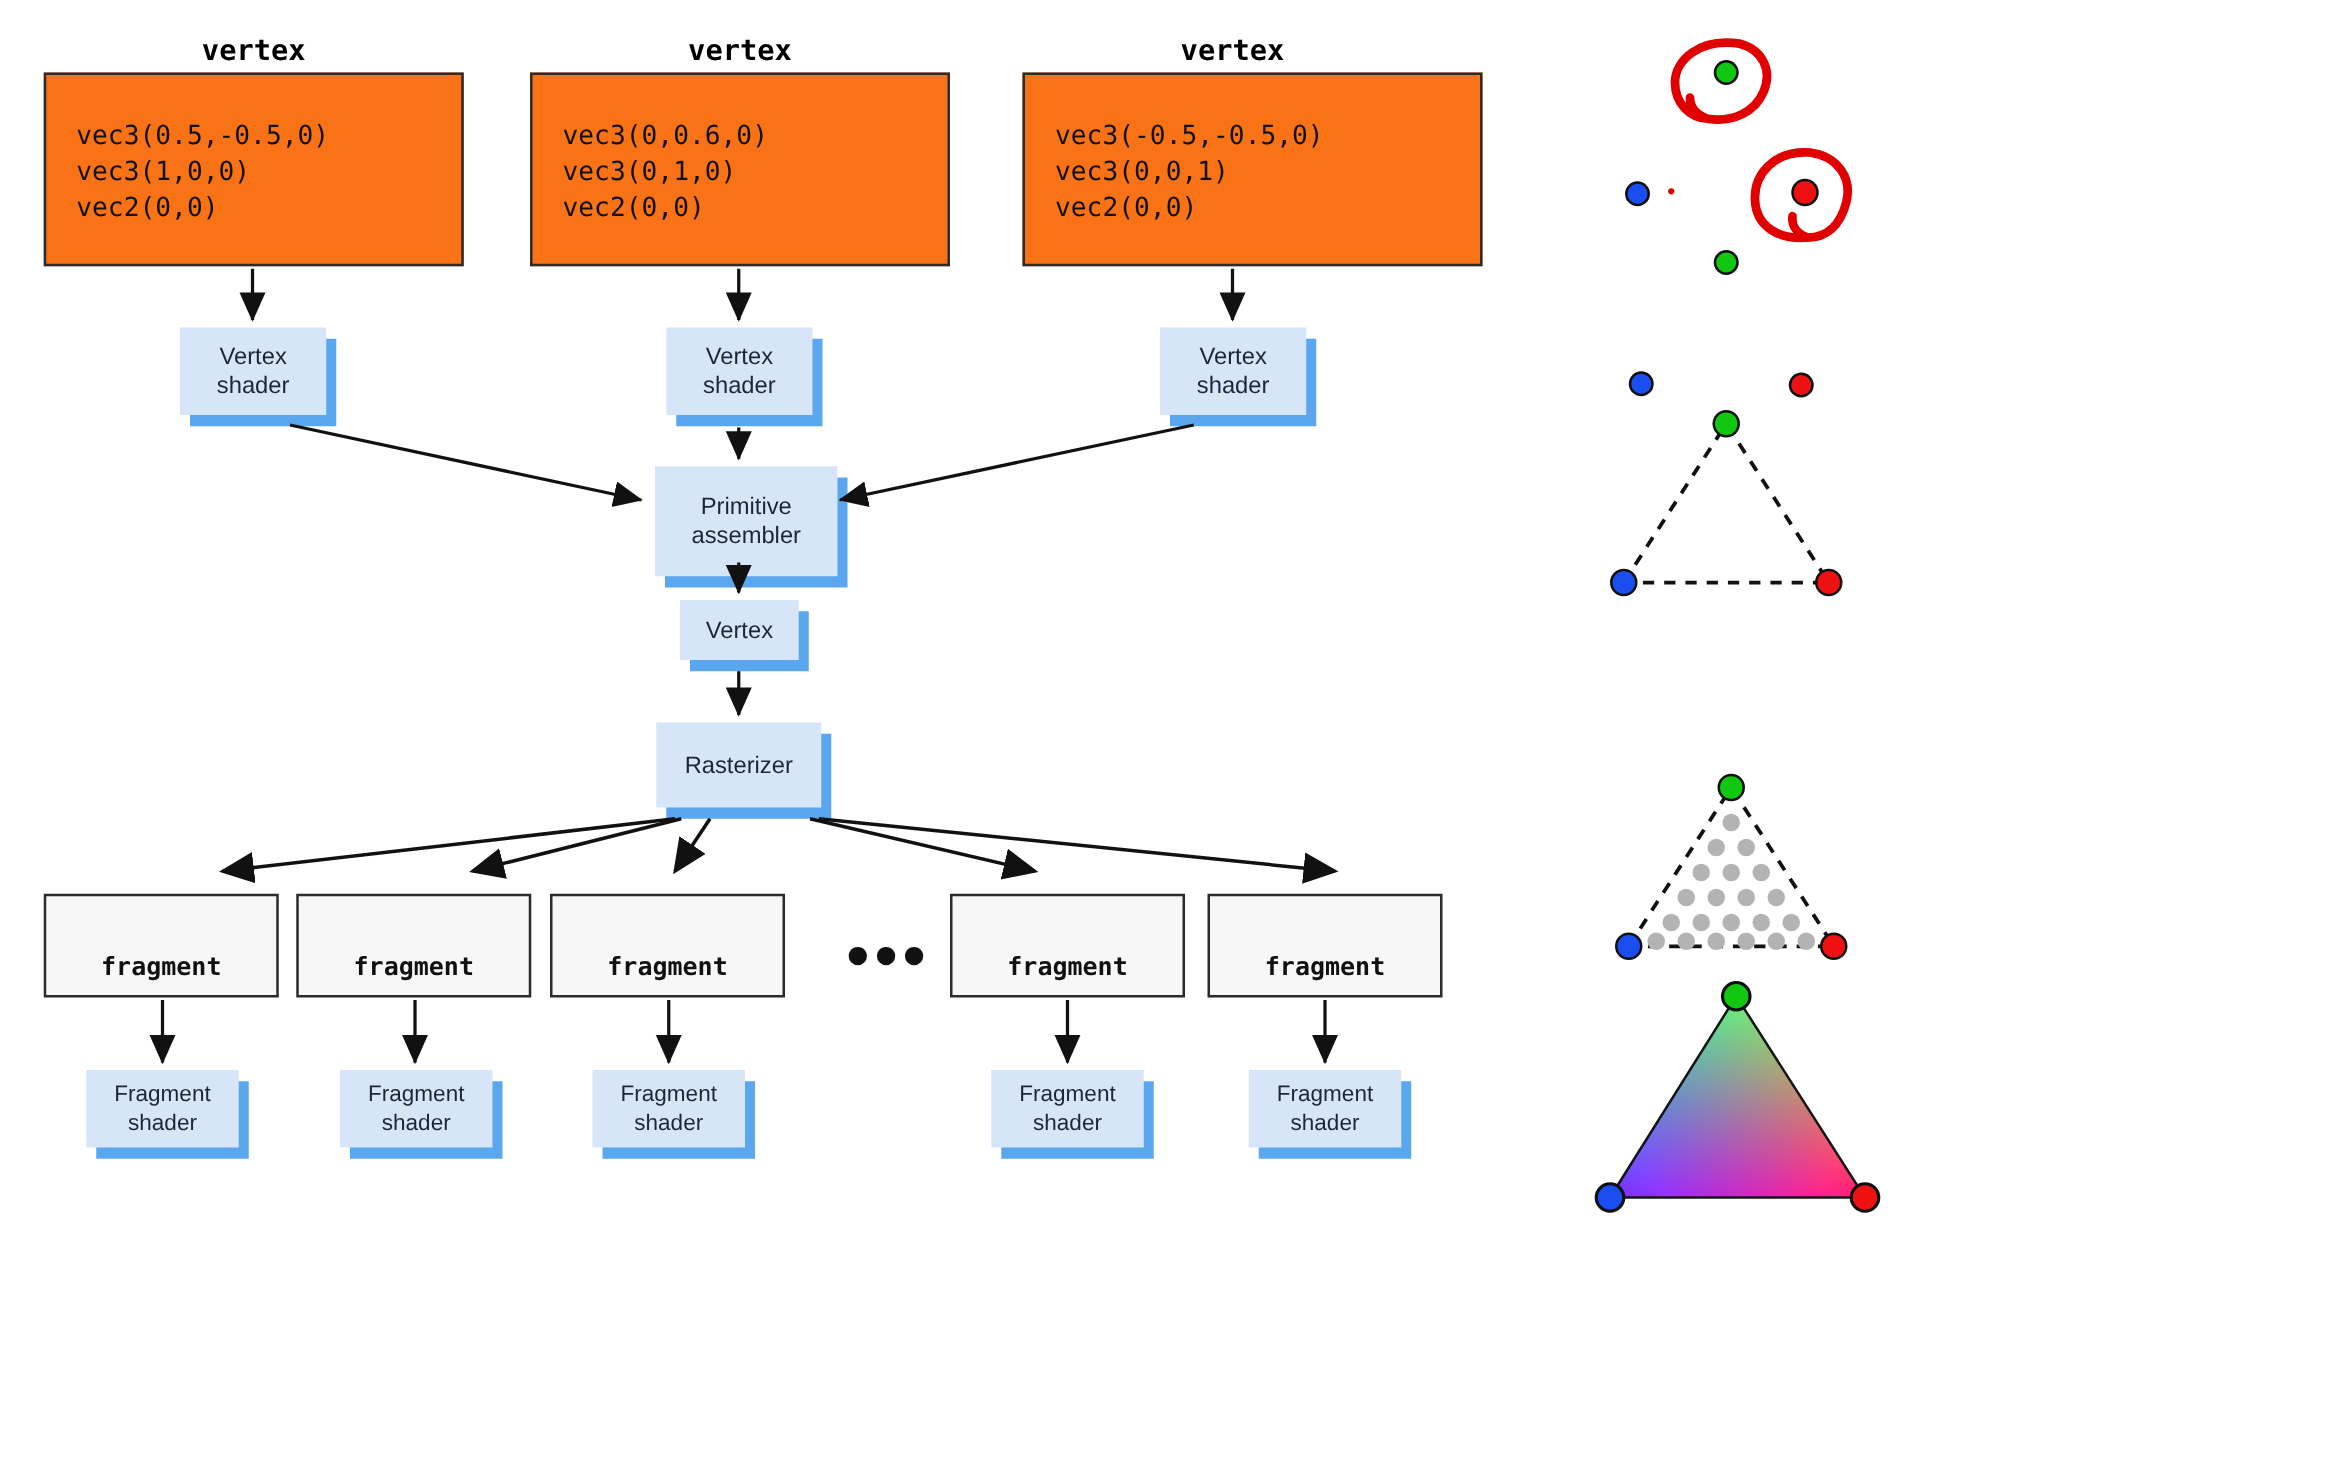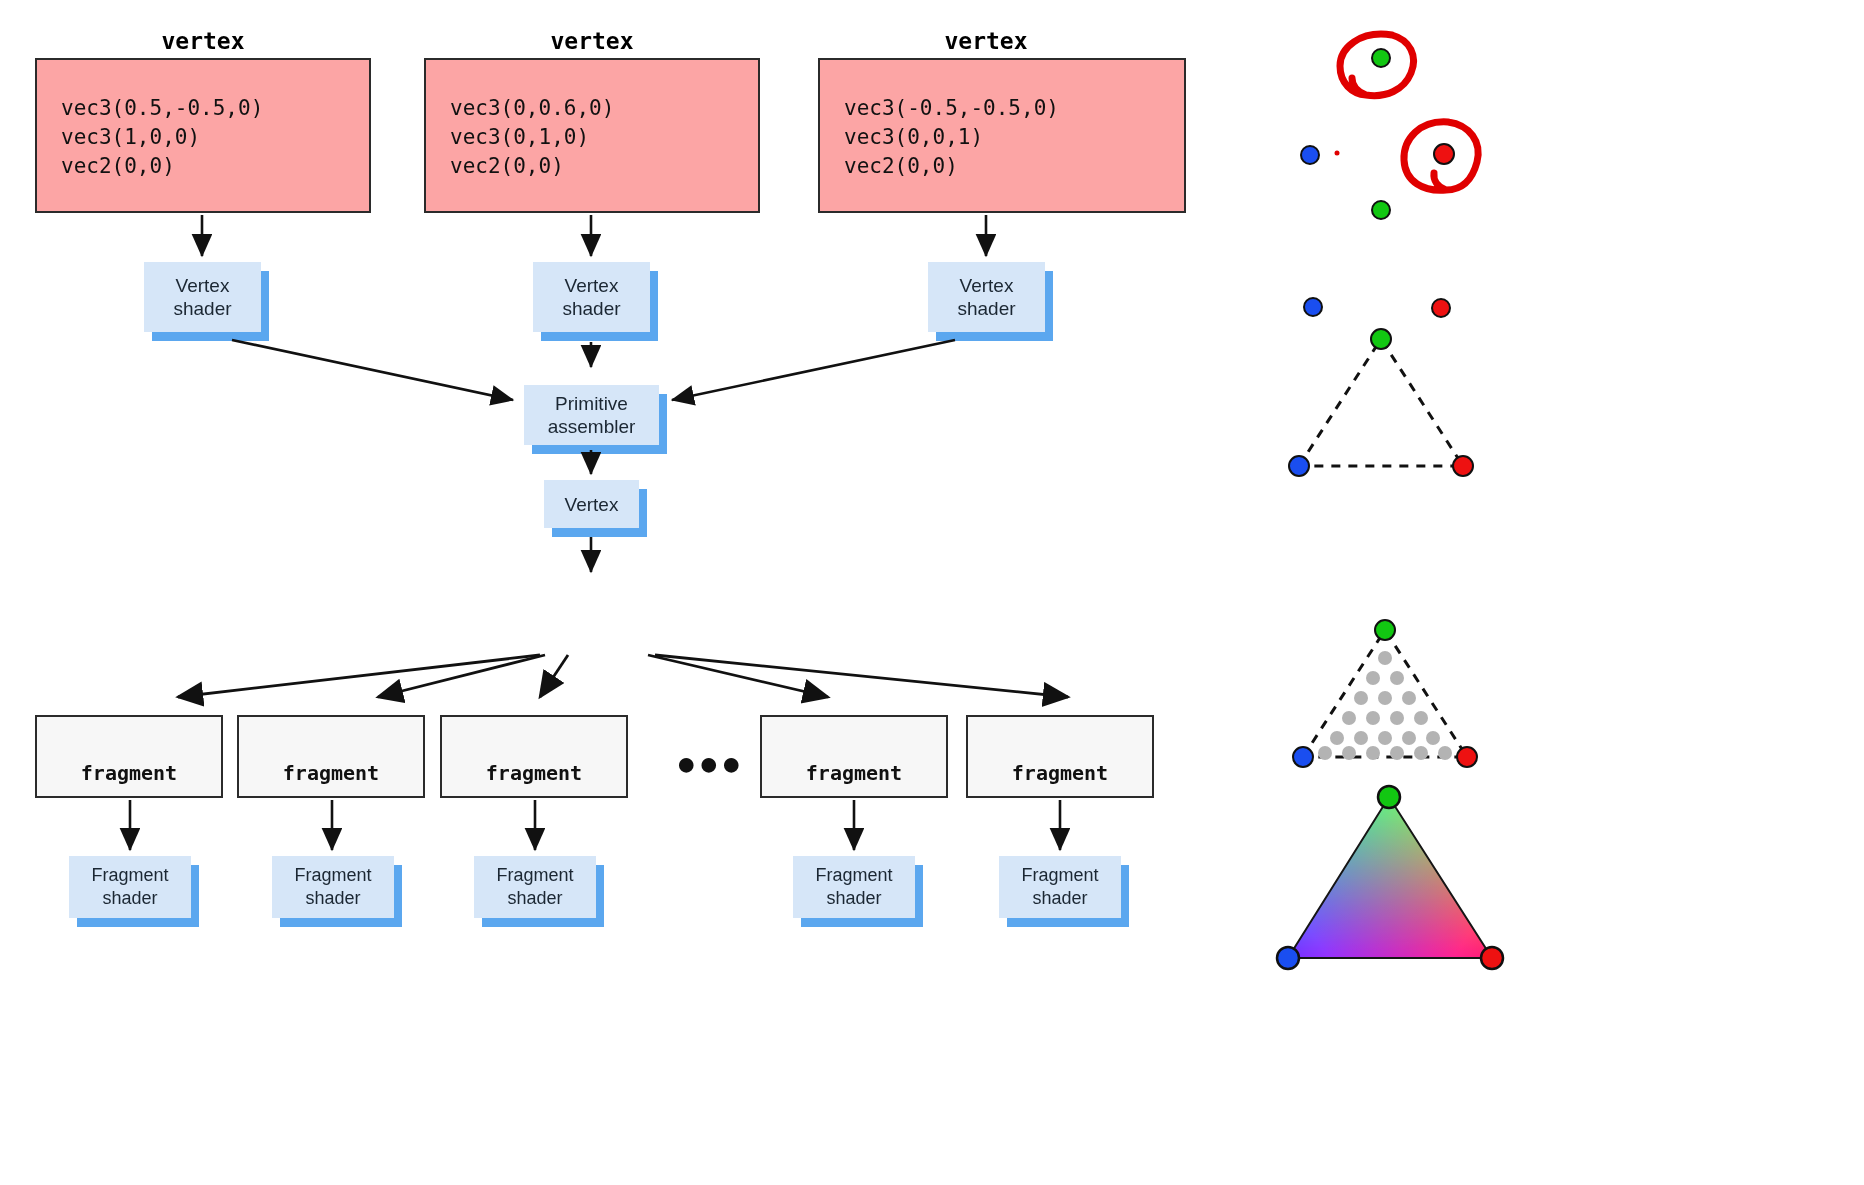--- a/index.html
+++ b/index.html
@@ -1,21 +1,21 @@
 <!DOCTYPE html>
 <html><head>
 <meta charset="utf-8">
 <style>
   html,body{margin:0;padding:0;background:#ffffff;}
   body{width:1864px;height:1185px;position:relative;overflow:hidden;
        font-family:"Liberation Sans",sans-serif;}
   #stage{position:absolute;left:0;top:0;width:1864px;height:1185px;}
 
   
-  .databox{position:absolute;background:#fca5a5;border:2px solid #2b2b2b;box-sizing:border-box;}
+  .databox{position:absolute;background:#f97316;border:2px solid #2b2b2b;box-sizing:border-box;}
   .databox .code{position:absolute;left:24px;top:34px;
       font-family:"DejaVu Sans Mono","Liberation Mono",monospace;
       font-size:21px;line-height:29px;color:#111;white-space:pre;letter-spacing:0px;}
   .caption{position:absolute;font-family:"DejaVu Sans Mono","Liberation Mono",monospace;
       font-size:23px;font-weight:bold;color:#000;text-align:center;}
 
   .fragbox{position:absolute;background:#f7f7f7;border:2px solid #2b2b2b;box-sizing:border-box;}
   .fragbox .flabel{position:absolute;left:0;right:0;top:44px;text-align:center;
       font-family:"DejaVu Sans Mono","Liberation Mono",monospace;
       font-size:20px;font-weight:bold;color:#111;}
@@ -75,35 +75,41 @@
     </div>
   </div>
   <div class="stagewrap" style="left:928px;top:262px;width:117px;height:70px;">
     <div class="shadow"></div>
     <div class="face">
       <span style="white-space:pre-line;">Vertex
 shader</span>
     </div>
   </div>
 
-  <div class="stagewrap" style="left:524px;top:385px;width:135px;height:60px;">
+  <div class="stagewrap" style="left:524px;top:373px;width:135px;height:88px;padding-left:11px;">
     <div class="shadow"></div>
     <div class="face">
       <span style="white-space:pre-line;">Primitive
 assembler</span>
     </div>
   </div>
 
   <div class="stagewrap" style="left:544px;top:480px;width:95px;height:48px;">
     <div class="shadow"></div>
     <div class="face">
       <span>Vertex</span>
     </div>
   </div>
 
+  <div class="stagewrap" style="left:525px;top:578px;width:132px;height:68px;">
+    <div class="shadow"></div>
+    <div class="face">
+      <span>Rasterizer</span>
+    </div>
+  </div>
 
   <div class="fragbox" style="left:35px;top:715px;width:188px;height:83px;">
     <div class="flabel">fragment</div>
   </div>
   <div class="fragbox" style="left:237px;top:715px;width:188px;height:83px;">
     <div class="flabel">fragment</div>
   </div>
   <div class="fragbox" style="left:440px;top:715px;width:188px;height:83px;">
     <div class="flabel">fragment</div>
   </div>

